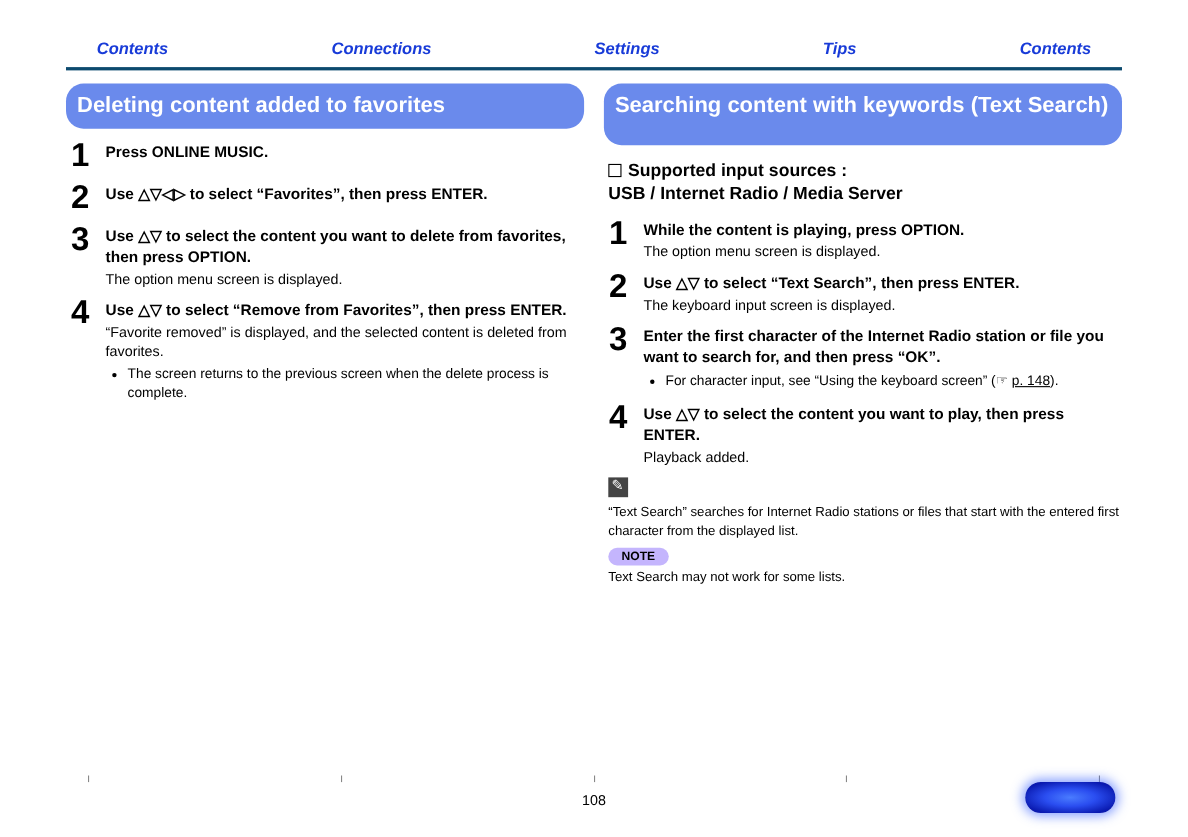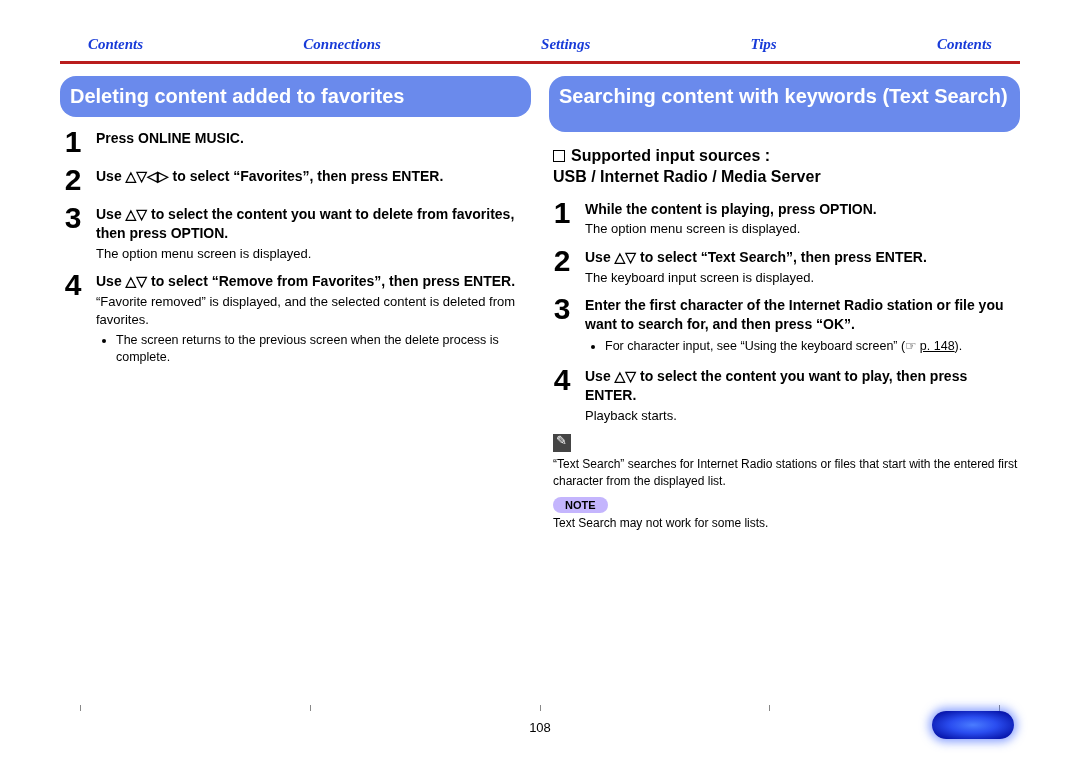--- a/index.html
+++ b/index.html
@@ -13,22 +13,21 @@
     color: #000;
   }
   .page {
     padding: 36px 60px 0 60px;
   }
   .nav {
     display: flex;
     justify-content: space-between;
     width: 100%;
     padding: 0 28px 8px 28px;
-    border-bottom: 3px solid #b91c1c;
-    font-family: Liberation Serif, serif;
+    border-bottom: 3px solid #0c4a6e;
   }
   .nav a {
     color: #183bd8;
     font-weight: bold;
     font-style: italic;
     font-size: 15px;
     text-decoration: none;
   }
   .cols {
     display: flex;
@@ -215,21 +214,21 @@
               <span>For character input, see “Using the keyboard screen” (☞</span>
               <span class="linkref">p. 148</span><span>).</span>
             </li>
               </ul>
           </div>
         </div>
         <div class="step">
           <div class="num">4</div>
           <div class="body">
             <span class="bold">Use △▽ to select the content you want to play, then press ENTER.</span>
-            <div class="sub">Playback starts.</div>
+            <div class="sub">Playback added.</div>
           </div>
         </div>
       </div>
 
       <div class="notebox"></div>
       <div class="tipnote">“Text Search” searches for Internet Radio stations or files that start with the entered first character from the displayed list.</div>
 
       <div class="pill">NOTE</div>
       <div class="tipnote">Text Search may not work for some lists.</div>
     </div>

